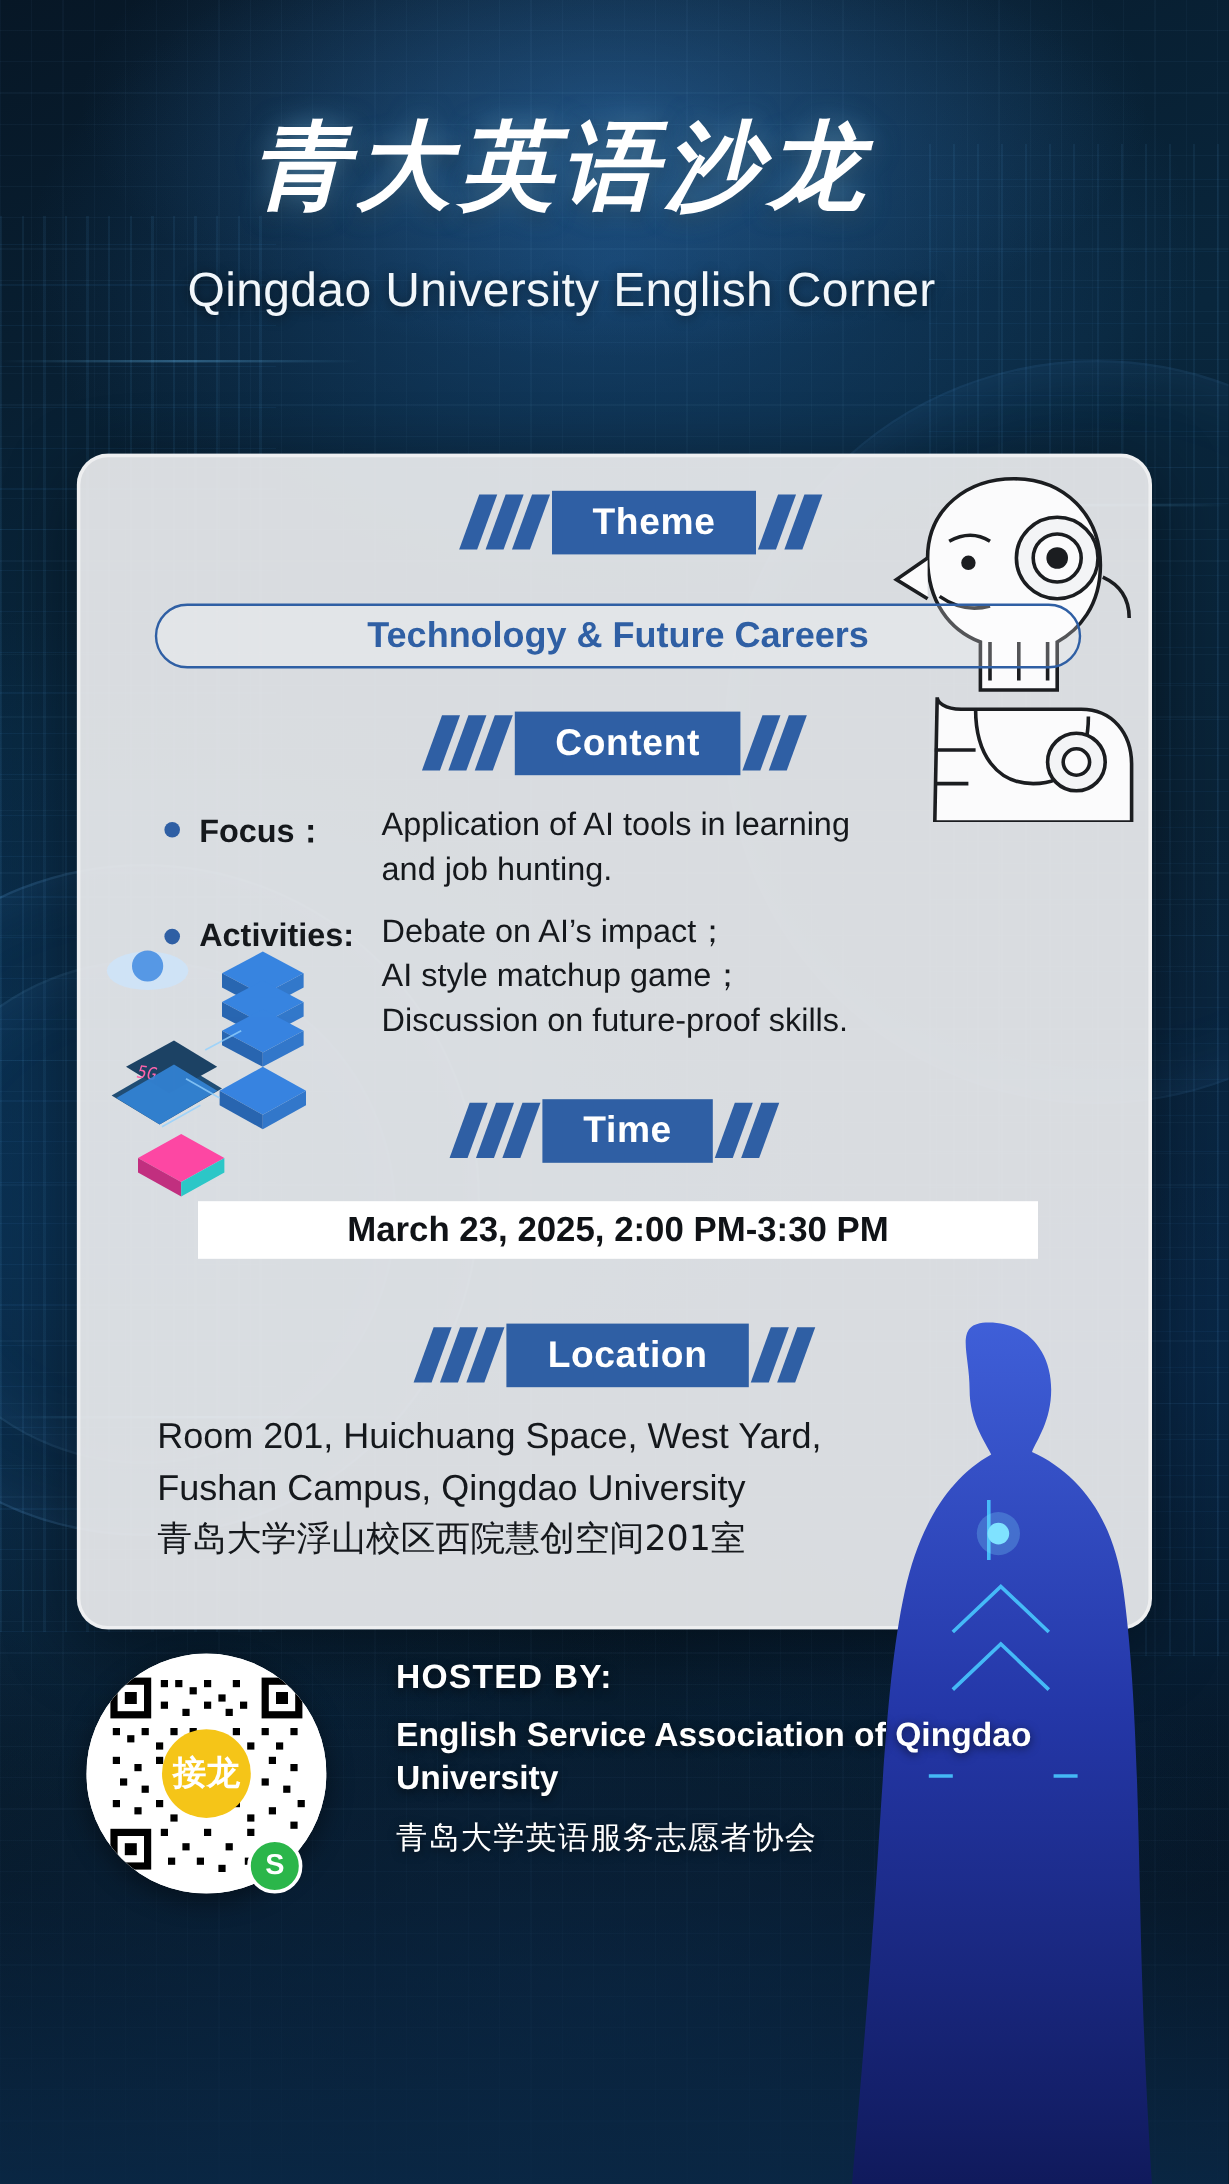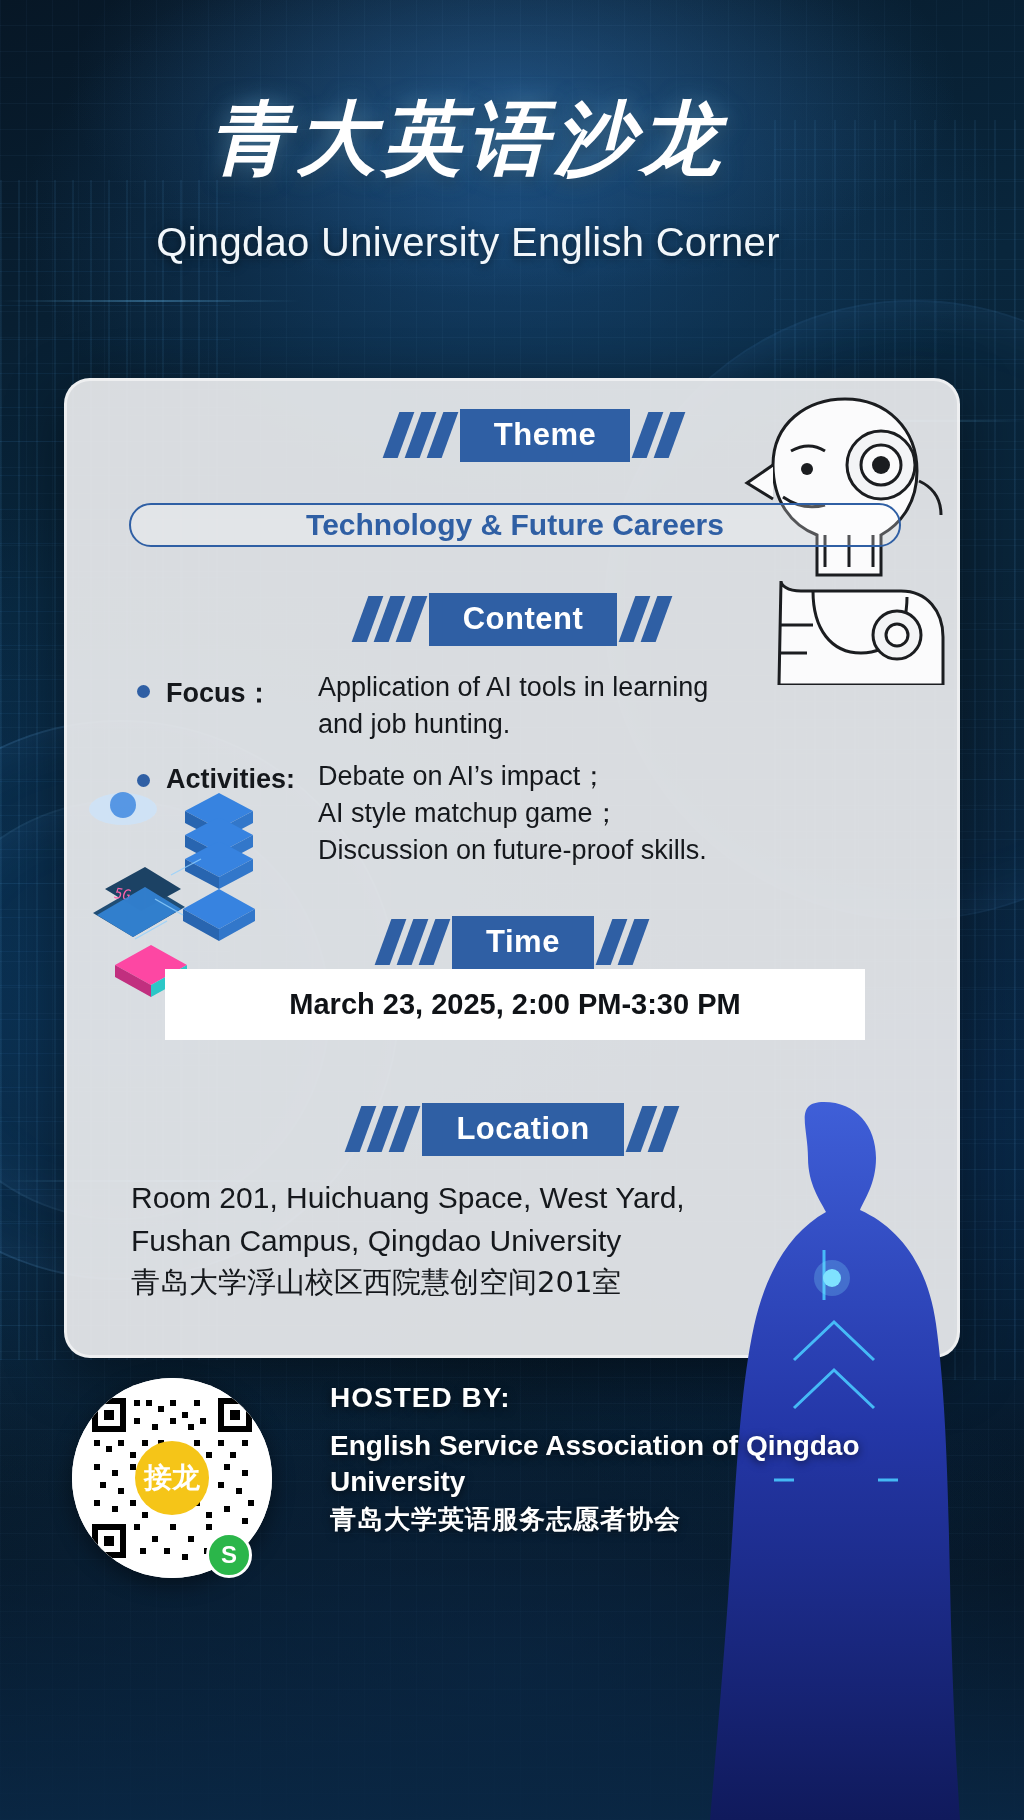--- a/index.html
+++ b/index.html
@@ -111,21 +111,21 @@
     background: #2f5fa4; transform: skewX(-20deg);
   }
   .banner-label {
     background: #2f5fa4; color: #fff;
     font-size: 31px; font-weight: 700; letter-spacing: .5px;
     padding: 7px 34px; line-height: 1.25;
   }
 
   .theme-banner { position: absolute; left: 0; right: 0; top: 28px; padding-left: 44px; }
   .theme-pill {
-    position: absolute; left: 62px; top: 122px; width: 772px; height: 44px;
+    position: absolute; left: 62px; top: 122px; width: 772px; height: 54px;
     border: 2px solid #2f5fa4; border-radius: 30px;
     display: flex; align-items: center; justify-content: center;
     color: #2f5fa4; font-size: 30px; font-weight: 700;
     background: rgba(255,255,255,0.25);
   }
 
   .content-banner { position: absolute; left: 0; right: 0; top: 212px; }
 
   .content-list { position: absolute; left: 70px; top: 288px; width: 760px; }
   .row { display: flex; margin-bottom: 16px; }
@@ -135,21 +135,21 @@
   }
   .row-label {
     color: #15181c; font-size: 27px; font-weight: 700;
     width: 152px; flex: none; padding-top: 6px;
   }
   .row-value { color: #15181c; font-size: 27px; line-height: 1.36; }
   .row-value div { white-space: nowrap; }
 
   .time-banner { position: absolute; left: 0; right: 0; top: 535px; }
   .time-box {
-    position: absolute; left: 98px; top: 588px; width: 700px; height: 71px;
+    position: absolute; left: 98px; top: 620px; width: 700px; height: 48px;
     background: #ffffff;
     display: flex; align-items: center; justify-content: center;
     color: #101317; font-size: 29px; font-weight: 700;
   }
 
   .location-banner { position: absolute; left: 0; right: 0; top: 722px; }
   .location-text {
     position: absolute; left: 64px; top: 796px; width: 790px;
     color: #15181c; font-size: 30px; line-height: 1.42;
   }
@@ -170,23 +170,23 @@
     position: absolute; left: 330px; top: 0;
     color: #ffffff; font-size: 28px; font-weight: 700; letter-spacing: 1px;
     text-shadow: 0 2px 8px rgba(0,0,0,0.6);
   }
   .host-en {
     position: absolute; left: 330px; top: 46px; width: 560px;
     color: #ffffff; font-size: 28px; font-weight: 700; line-height: 1.3;
     text-shadow: 0 2px 8px rgba(0,0,0,0.6);
   }
   .host-cn {
-    position: absolute; left: 330px; top: 120px;
+    position: absolute; left: 330px; top: 132px;
     font-family: "DejaVu Sans", sans-serif;
-    color: #ffffff; font-size: 26px; font-weight: 700; letter-spacing: 1px;
+    color: #ffffff; font-size: 26px; font-weight: 400; letter-spacing: 1px;
     text-shadow: 0 2px 8px rgba(0,0,0,0.6);
   }
 
   .qr-wrap {
     position: absolute; left: 72px; top: -4px;
     width: 200px; height: 200px; border-radius: 50%;
     background: #ffffff; overflow: hidden;
     box-shadow: 0 6px 22px rgba(0,0,0,0.45);
   }
   .qr-canvas { position: absolute; inset: 0; }

